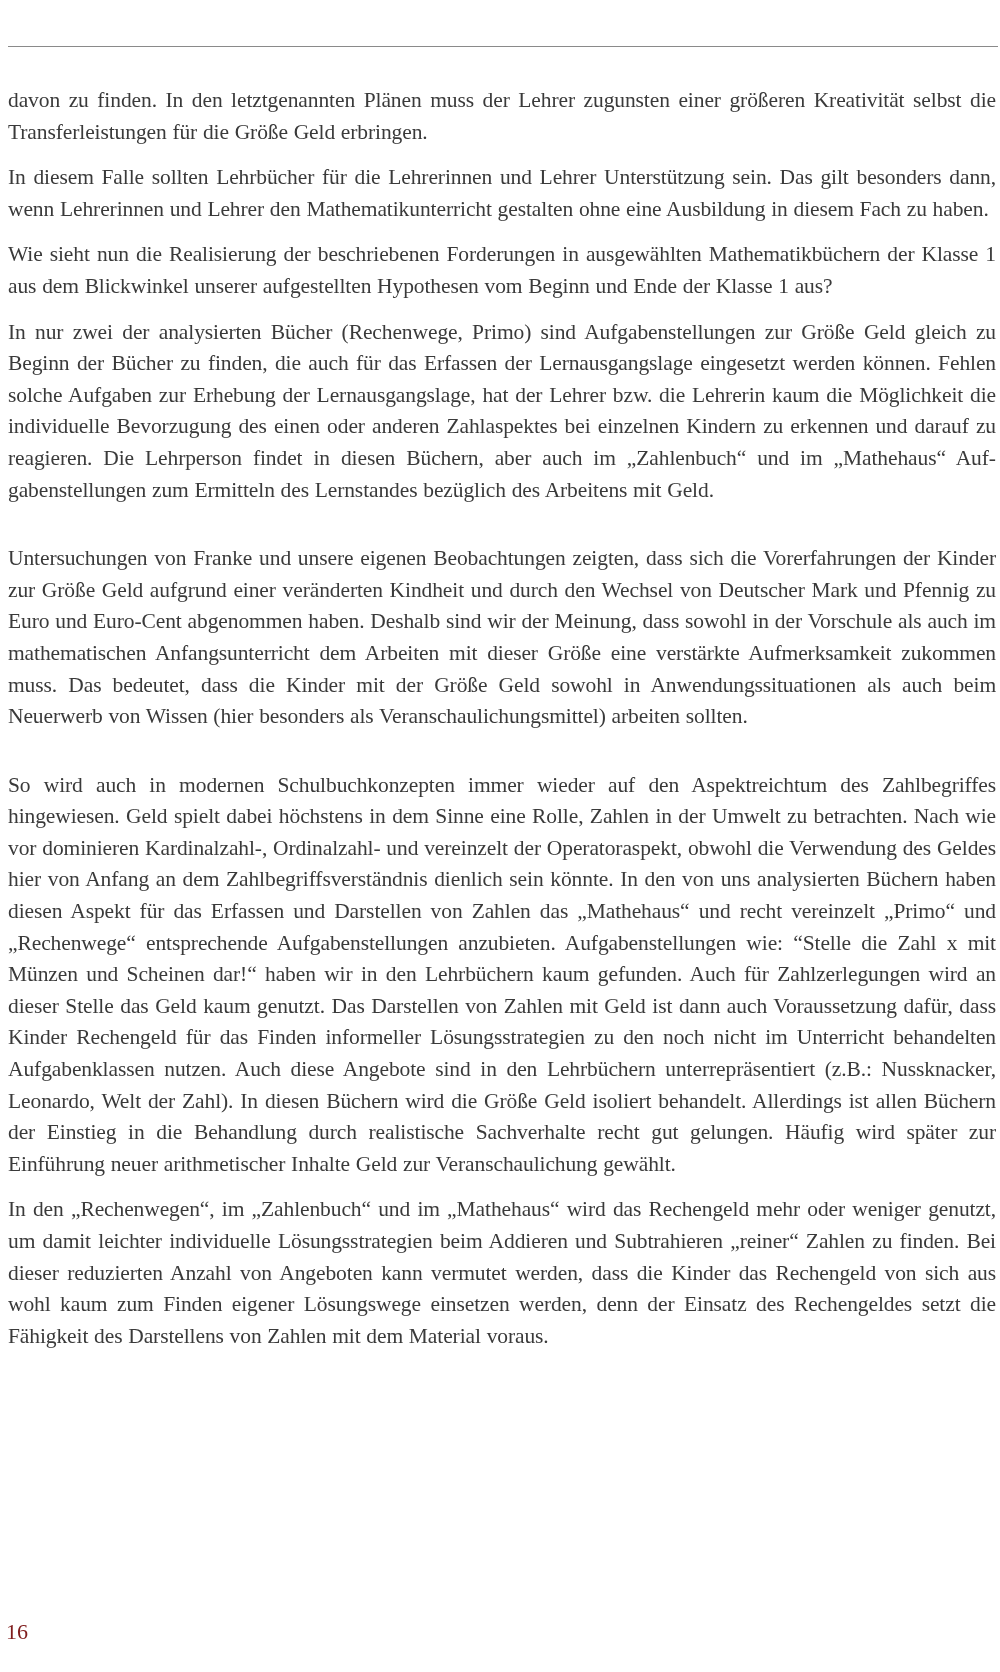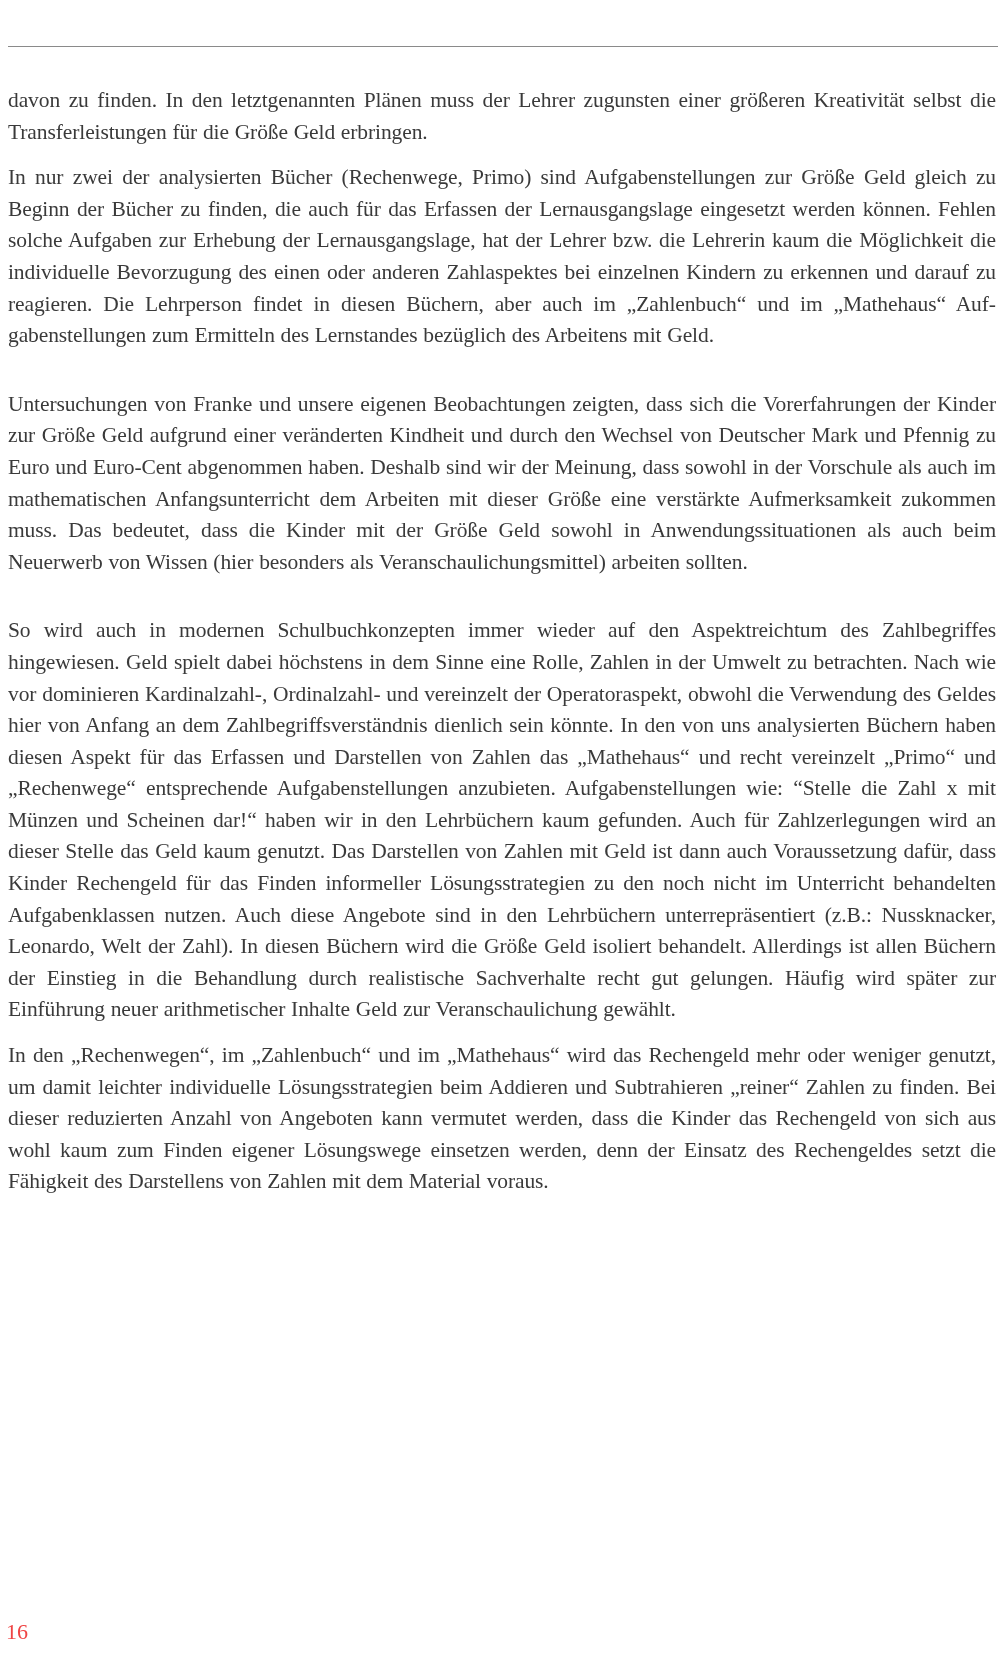--- a/index.html
+++ b/index.html
@@ -35,29 +35,31 @@
     letter-spacing: -0.1px;
     word-spacing: 0.5px;
   }
   .gap-s { margin-top: 14px; }
   .gap-l { margin-top: 37px; }
   .page-number {
     position: absolute;
     left: 6px;
     top: 1619px;
     font-size: 22px;
-    color: #ef4444;
+    color: #7f1d1d;
   }
 </style>
 </head>
 <body>
 
 <div class="rule"></div>
 
 <div class="content">
   <p class="para">davon zu finden. In den letztgenannten Plänen muss der Lehrer zugunsten einer größeren Kreativität selbst die Transferleistungen für die Größe Geld erbringen.</p>
+  <p class="para gap-s">In diesem Falle sollten Lehrbücher für die Lehrerinnen und Lehrer Unterstützung sein. Das gilt besonders dann, wenn Lehrerinnen und Lehrer den Mathematikunterricht gestalten ohne eine Ausbildung in diesem Fach zu haben.</p>
+  <p class="para gap-s">Wie sieht nun die Realisierung der beschriebenen Forderungen in ausgewählten Mathematik­büchern der Klasse 1 aus dem Blickwinkel unserer aufgestellten Hypothesen vom Beginn und Ende der Klasse 1 aus?</p>
   <p class="para gap-s">In nur zwei der analysierten Bücher (Rechenwege, Primo) sind Aufgabenstellungen zur Größe Geld gleich zu Beginn der Bücher zu finden, die auch für das Erfassen der Lernausgangslage eingesetzt werden können. Fehlen solche Aufgaben zur Erhebung der Lernausgangslage, hat der Lehrer bzw. die Lehrerin kaum die Möglichkeit die individuelle Bevorzugung des einen oder anderen Zahlaspektes bei einzelnen Kindern zu erkennen und darauf zu reagieren. Die Lehrperson findet in diesen Büchern, aber auch im „Zahlenbuch“ und im „Mathehaus“ Auf­gabenstellungen zum Ermitteln des Lernstandes bezüglich des Arbeitens mit Geld.</p>
   <p class="para gap-l">Untersuchungen von Franke und unsere eigenen Beobachtungen zeigten, dass sich die Vorer­fahrungen der Kinder zur Größe Geld aufgrund einer veränderten Kindheit und durch den Wechsel von Deutscher Mark und Pfennig zu Euro und Euro-Cent abgenommen haben. Des­halb sind wir der Meinung, dass sowohl in der Vorschule als auch im mathematischen An­fangsunterricht dem Arbeiten mit dieser Größe eine verstärkte Aufmerksamkeit zukommen muss. Das bedeutet, dass die Kinder mit der Größe Geld sowohl in Anwendungssituationen als auch beim Neuerwerb von Wissen (hier besonders als Veranschaulichungsmittel) arbeiten sollten.</p>
   <p class="para gap-l">So wird auch in modernen Schulbuchkonzepten immer wieder auf den Aspektreichtum des Zahlbegriffes hingewiesen. Geld spielt dabei höchstens in dem Sinne eine Rolle, Zahlen in der Umwelt zu betrachten. Nach wie vor dominieren Kardinalzahl-, Ordinalzahl- und verein­zelt der Operatoraspekt, obwohl die Verwendung des Geldes hier von Anfang an dem Zahl­begriffsverständnis dienlich sein könnte. In den von uns analysierten Büchern haben diesen Aspekt für das Erfassen und Darstellen von Zahlen das „Mathehaus“ und recht vereinzelt „Primo“ und „Rechenwege“ entsprechende Aufgabenstellungen anzubieten. Aufgabenstellun­gen wie: “Stelle die Zahl x mit Münzen und Scheinen dar!“ haben wir in den Lehrbüchern kaum gefunden. Auch für Zahlzerlegungen wird an dieser Stelle das Geld kaum genutzt. Das Darstellen von Zahlen mit Geld ist dann auch Voraussetzung dafür, dass Kinder Rechengeld für das Finden informeller Lösungsstrategien zu den noch nicht im Unterricht behandelten Aufgabenklassen nutzen. Auch diese Angebote sind in den Lehrbüchern unterrepräsentiert (z.B.: Nussknacker, Leonardo, Welt der Zahl). In diesen Büchern wird die Größe Geld isoliert behandelt. Allerdings ist allen Büchern der Einstieg in die Behandlung durch realistische Sachverhalte recht gut gelungen. Häufig wird später zur Einführung neuer arithmetischer In­halte Geld zur Veranschaulichung gewählt.</p>
   <p class="para gap-s">In den „Rechenwegen“, im „Zahlenbuch“ und im „Mathehaus“ wird das Rechengeld mehr oder weniger genutzt, um damit leichter individuelle Lösungsstrategien beim Addieren und Subtrahieren „reiner“ Zahlen zu finden. Bei dieser reduzierten Anzahl von Angeboten kann vermutet werden, dass die Kinder das Rechengeld von sich aus wohl kaum zum Finden eige­ner Lösungswege einsetzen werden, denn der Einsatz des Rechengeldes setzt die Fähigkeit des Darstellens von Zahlen mit dem Material voraus.</p>
 </div>
 
 <div class="page-number">16</div>
 
 </body></html>

